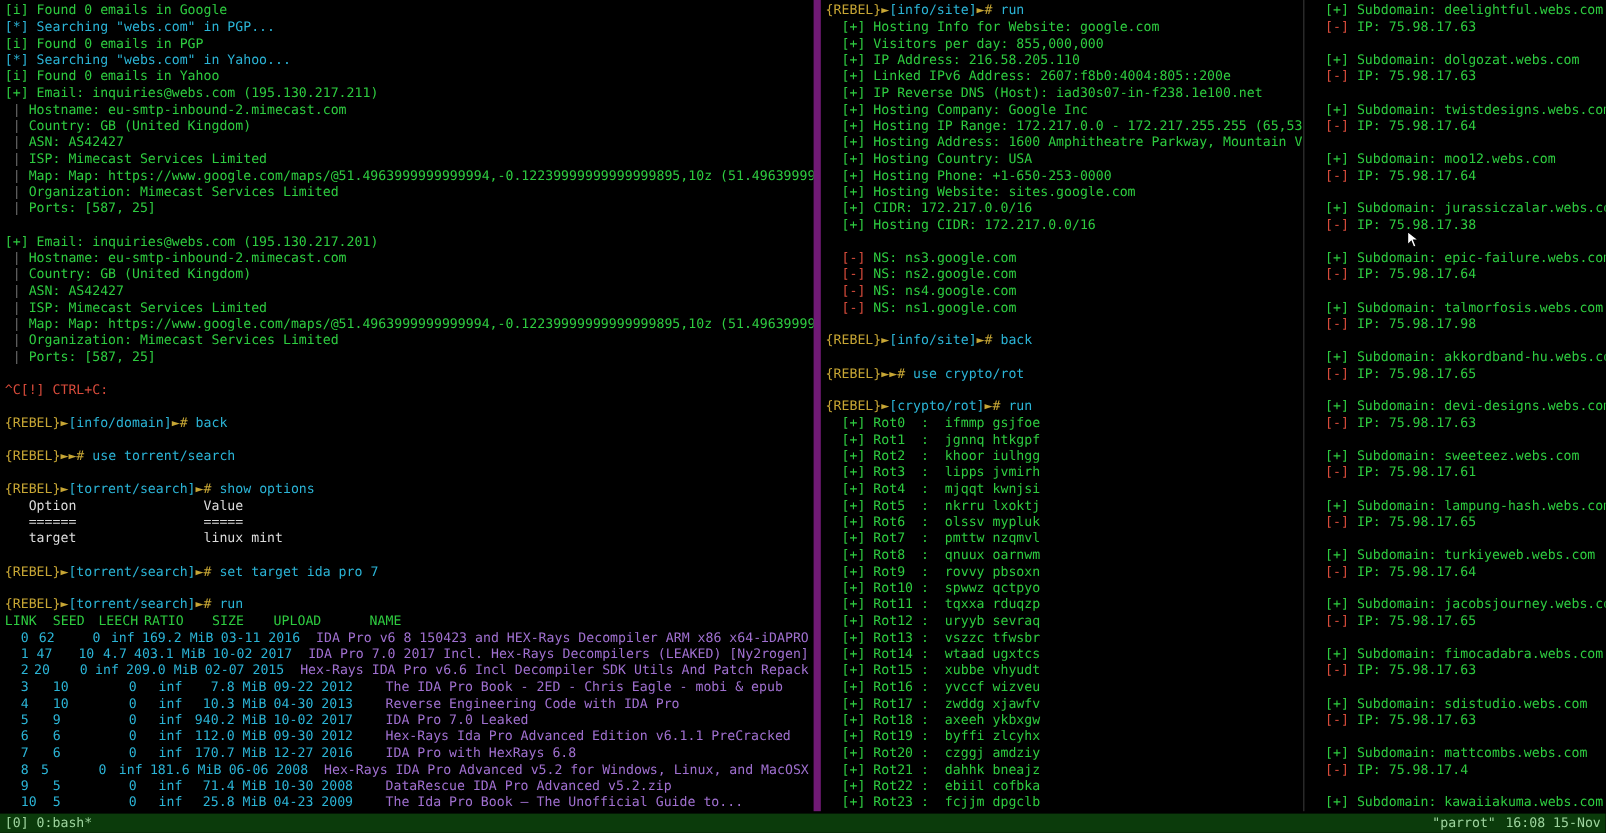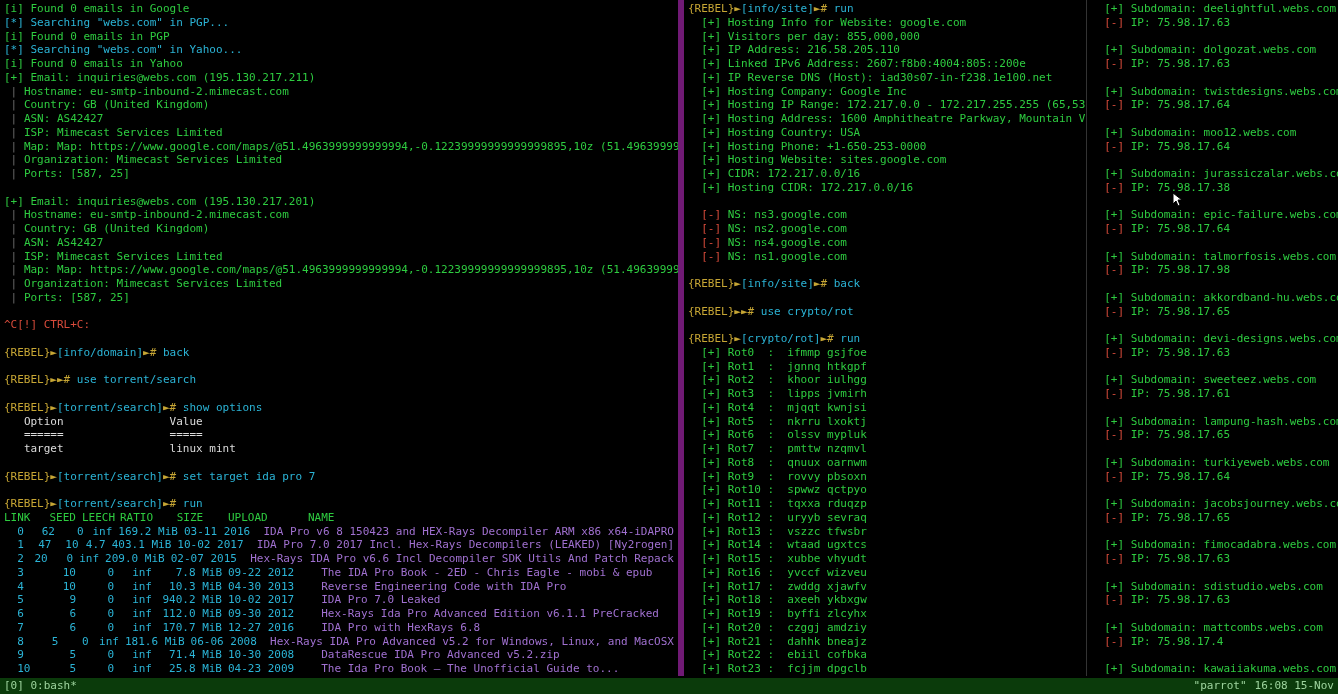--- a/index.html
+++ b/index.html
@@ -23,21 +23,21 @@
   .red    { color:#d84b3b; }
   .purple { color:#a070d0; }
   .white  { color:#dcdcdc; }
   .ln { white-space:pre; }
   .prompt-reb { color:#c7a634; }
   .prompt-path{ color:#2bb4d6; }
   .prompt-cmd { color:#2bb4d6; }
   .head-ln { white-space:pre; display:flex; }
   .head-ln span.fix { display:inline-block; }
   .c-link  { width:40px; }
-  .c-seed  { width:38px; text-align:right; padding-right:6px;}
+  .c-seed  { width:38px; text-align:left; padding-right:6px;}
   .c-leech { width:38px; text-align:right; padding-right:6px;}
   .c-ratio { width:38px; text-align:right; padding-right:6px;}
   .c-size  { width:70px; text-align:right; padding-right:6px;}
   .c-upload{ width:80px; }
   .c-name  { flex:1; }
   .statusbar {
     position:absolute; bottom:0; left:0; right:0;
     height:16px;
     background:#0b3b0b;
     color:#9ed49e;

